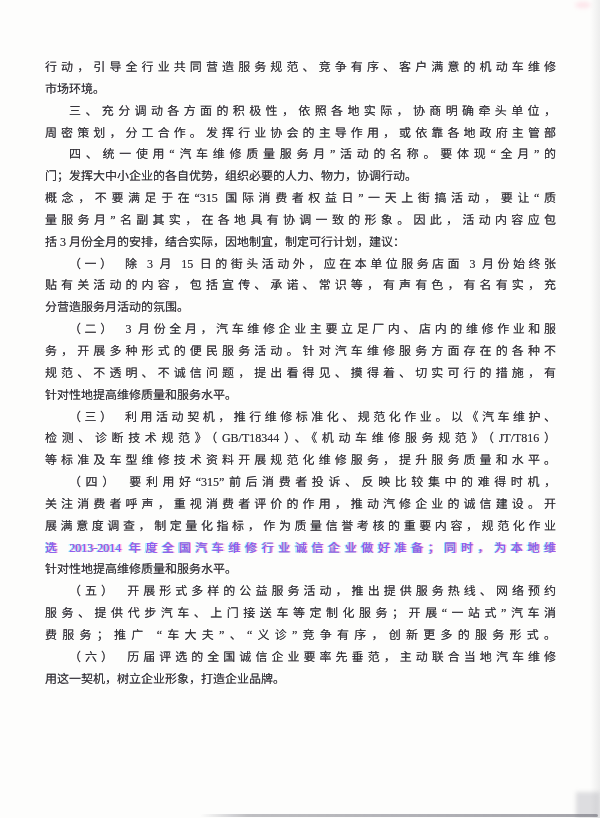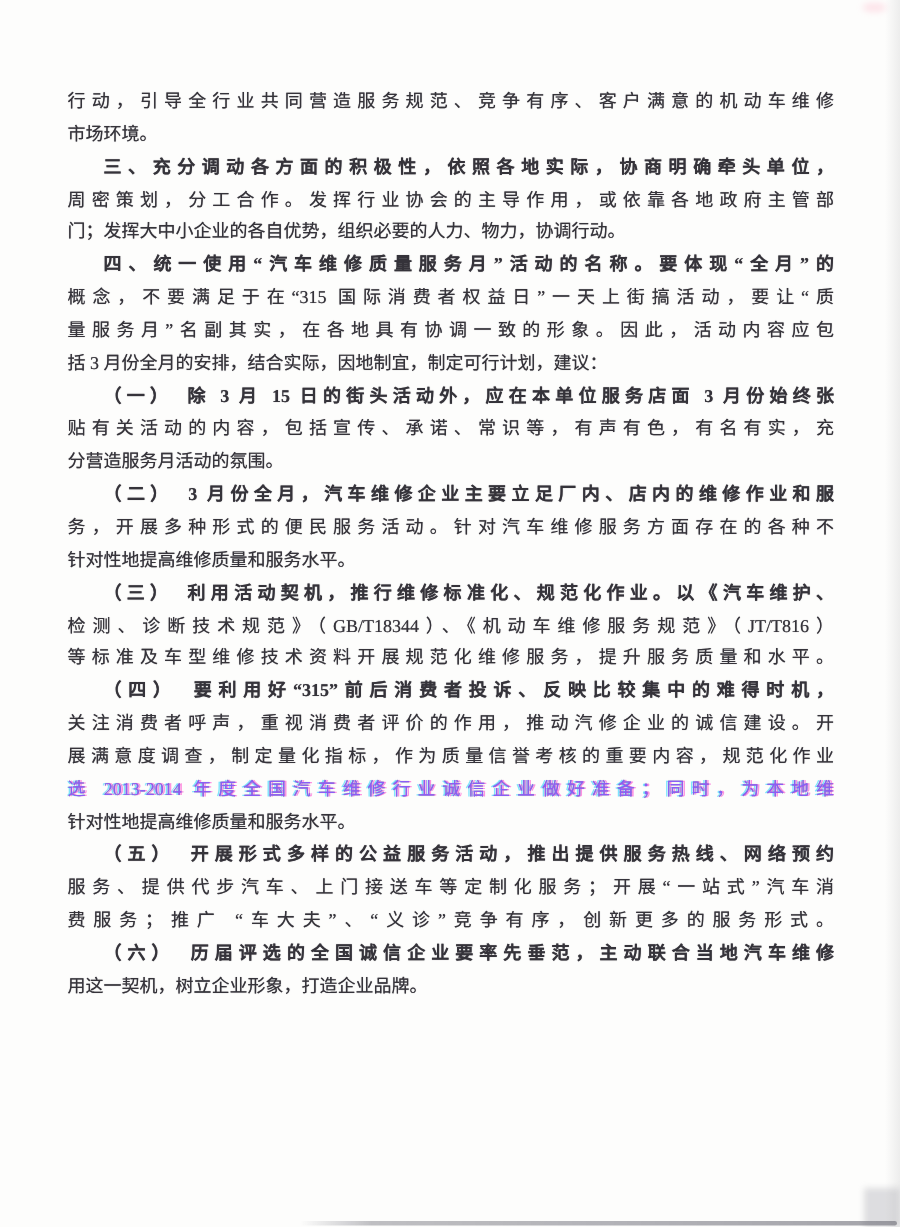--- a/index.html
+++ b/index.html
@@ -31,21 +31,20 @@
     text-shadow: 0 0 0.5px rgba(53, 51, 58, 0.75);
   }
   .line.justify {
     white-space: normal;
     text-align: justify;
     text-align-last: justify;
     overflow: hidden;
   }
   .line.indent {
     text-indent: 2em;
-    font-weight: bold;
   }
   .line.aberration {
     color: #8b5cf6;
     text-shadow:
       1.3px 0 0 rgba(255, 41, 200, 0.50),
       -1.3px 0 0 rgba(25, 210, 255, 0.55),
       0 0 0.5px rgba(53, 51, 58, 0.6);
   }
   .edge-right {
     position: absolute;
@@ -94,30 +93,31 @@
 </style>
 </head>
 <body>
 
 <div class="page">
   <div class="textblock">
       <div class="line justify">行动，引导全行业共同营造服务规范、竞争有序、客户满意的机动车维修</div>
       <div class="line">市场环境。</div>
       <div class="line indent justify">三、充分调动各方面的积极性，依照各地实际，协商明确牵头单位，</div>
       <div class="line justify">周密策划，分工合作。发挥行业协会的主导作用，或依靠各地政府主管部</div>
+      <div class="line indent justify">四、统一使用“汽车维修质量服务月”活动的名称。要体现“全月”的</div>
       <div class="line">门；发挥大中小企业的各自优势，组织必要的人力、物力，协调行动。</div>
-      <div class="line indent justify">四、统一使用“汽车维修质量服务月”活动的名称。要体现“全月”的</div>
       <div class="line justify">概念，不要满足于在“315 国际消费者权益日”一天上街搞活动，要让“质</div>
       <div class="line justify">量服务月”名副其实，在各地具有协调一致的形象。因此，活动内容应包</div>
       <div class="line">括 3 月份全月的安排，结合实际，因地制宜，制定可行计划，建议：</div>
       <div class="line indent justify">（一）　除 3 月 15 日的街头活动外，应在本单位服务店面 3 月份始终张</div>
       <div class="line justify">贴有关活动的内容，包括宣传、承诺、常识等，有声有色，有名有实，充</div>
       <div class="line">分营造服务月活动的氛围。</div>
       <div class="line indent justify">（二）　3 月份全月，汽车维修企业主要立足厂内、店内的维修作业和服</div>
       <div class="line justify">务，开展多种形式的便民服务活动。针对汽车维修服务方面存在的各种不</div>
+      <div class="line justify">规范、不透明、不诚信问题，提出看得见、摸得着、切实可行的措施，有</div>
       <div class="line">针对性地提高维修质量和服务水平。</div>
       <div class="line indent justify">（三）　利用活动契机，推行维修标准化、规范化作业。以《汽车维护、</div>
       <div class="line justify">检测、诊断技术规范》（GB/T18344）、《机动车维修服务规范》（JT/T816）</div>
       <div class="line justify">等标准及车型维修技术资料开展规范化维修服务，提升服务质量和水平。</div>
       <div class="line indent justify">（四）　要利用好“315”前后消费者投诉、反映比较集中的难得时机，</div>
       <div class="line justify">关注消费者呼声，重视消费者评价的作用，推动汽修企业的诚信建设。开</div>
       <div class="line justify">展满意度调查，制定量化指标，作为质量信誉考核的重要内容，规范化作业</div>
       <div class="line justify aberration">选 2013-2014 年度全国汽车维修行业诚信企业做好准备；同时，为本地维</div>
       <div class="line">针对性地提高维修质量和服务水平。</div>
       <div class="line indent justify">（五）　开展形式多样的公益服务活动，推出提供服务热线、网络预约</div>

